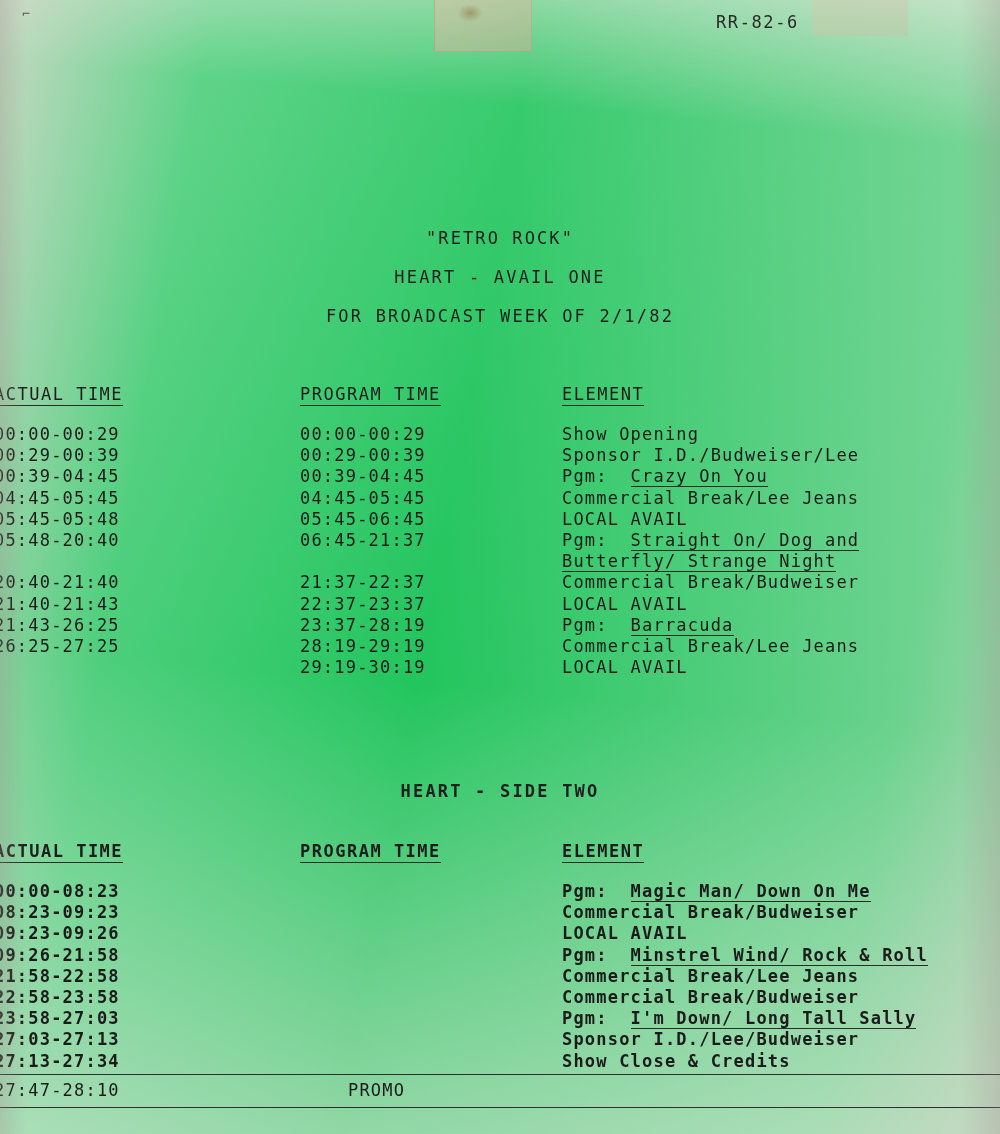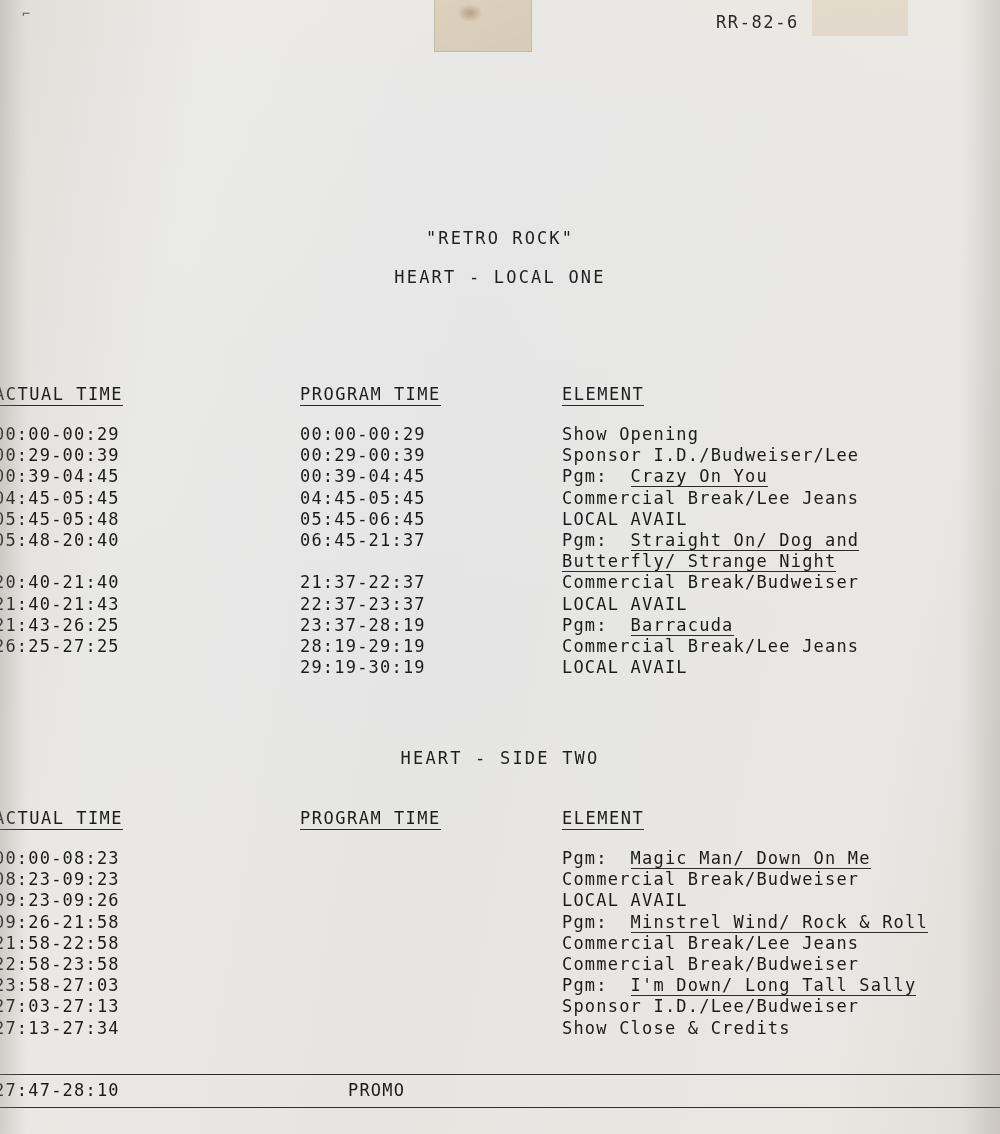--- a/index.html
+++ b/index.html
@@ -7,21 +7,21 @@
     padding: 0;
     background: #ffffff;
   }
   body {
     font-family: "DejaVu Sans Mono", monospace;
   }
   .page {
     position: relative;
     width: 1000px;
     height: 1134px;
-    background: #e5e5e5;
+    background: #22c55e;
     overflow: hidden;
   }
   
   .paper-tone {
     position: absolute;
     inset: 0;
     background:
       linear-gradient(100deg, rgba(223,219,210,0.85) 0%, rgba(247,246,242,0.2) 18%, rgba(250,249,246,0.0) 45%, rgba(238,235,228,0.35) 85%, rgba(222,218,209,0.75) 100%),
       linear-gradient(185deg, rgba(236,233,225,0.7) 0%, rgba(252,251,248,0.1) 12%, rgba(255,255,255,0) 60%, rgba(232,229,221,0.6) 100%);
     pointer-events: none;
@@ -92,21 +92,21 @@
   }
   .title-line.t2 { letter-spacing: 2.2px; }
   .title-line.t3 { letter-spacing: 2.2px; margin-bottom: 0; }
 
   .section {
     position: absolute;
     left: 0;
     width: 1000px;
   }
   .sec1 { top: 384px; }
-  .sec2 { top: 748px; }
+  .sec2 { top: 781px; font-weight: bold; }
 
   .sec-subtitle {
     text-align: center;
     font-size: 17px;
     letter-spacing: 2.2px;
     color: #1f1f1f;
     white-space: pre;
     margin-bottom: 40px;
   }
 
@@ -205,21 +205,22 @@
   <div class="tape">
       <div class="stain"></div>
     </div>
   <div class="tape2"></div>
   <div class="corner-mark">⌐</div>
 
   <div class="doc-id">RR-82-6</div>
 
   <div class="title-block">
     <div class="title-line t1">"RETRO ROCK"</div>
-    <div class="title-line t2">HEART - LOCAL ONE</div>
+    <div class="title-line t2">HEART - AVAIL ONE</div>
+    <div class="title-line t3">FOR BROADCAST WEEK OF 2/1/82</div>
   </div>
 
   <div class="section sec1">
     <div class="headers">
       <div class="hdr c1">ACTUAL TIME</div>
       <div class="hdr c2">PROGRAM TIME</div>
       <div class="hdr c3">ELEMENT</div>
     </div>
     <div class="rows" style="height:280px;">
       <div class="col actual" id="s1-actual"><div class="line">00:00-00:29</div><div class="line">00:29-00:39</div><div class="line">00:39-04:45</div><div class="line">04:45-05:45</div><div class="line">05:45-05:48</div><div class="line">05:48-20:40</div><div class="line spacer-row">&nbsp;</div><div class="line">20:40-21:40</div><div class="line">21:40-21:43</div><div class="line">21:43-26:25</div><div class="line">26:25-27:25</div></div>

